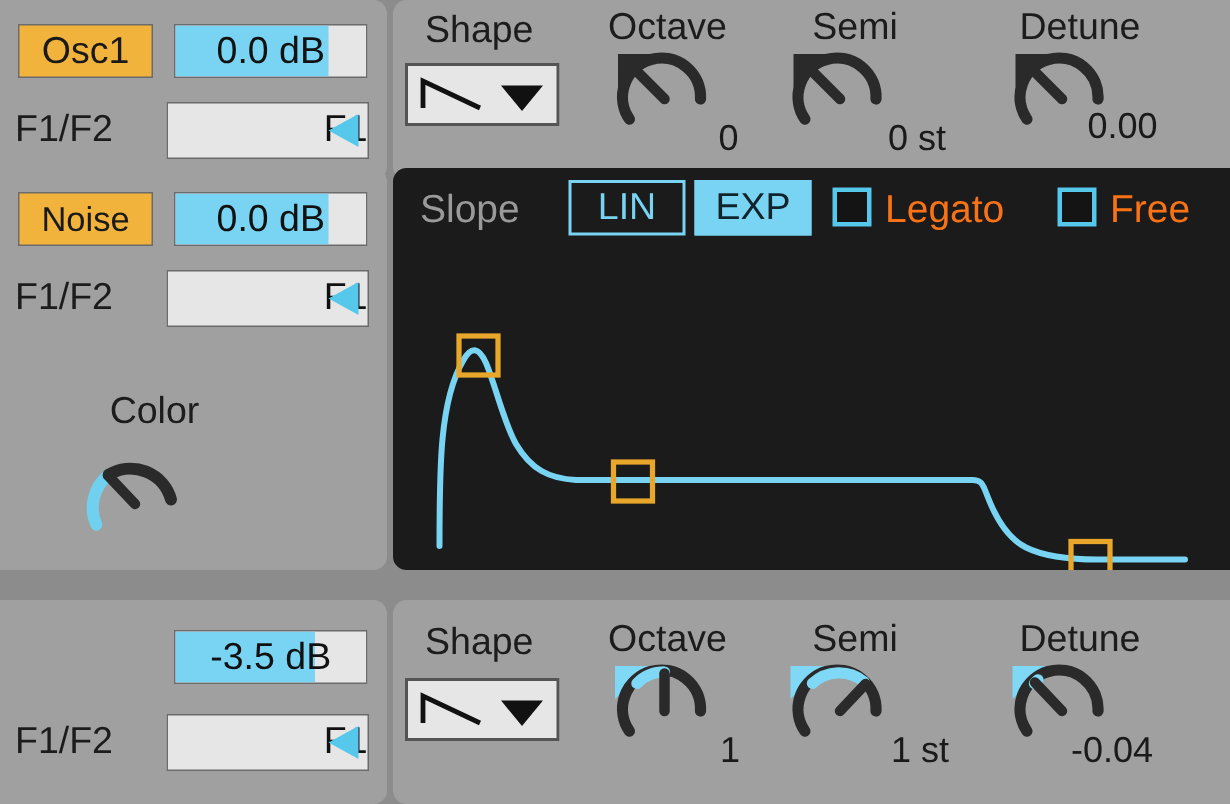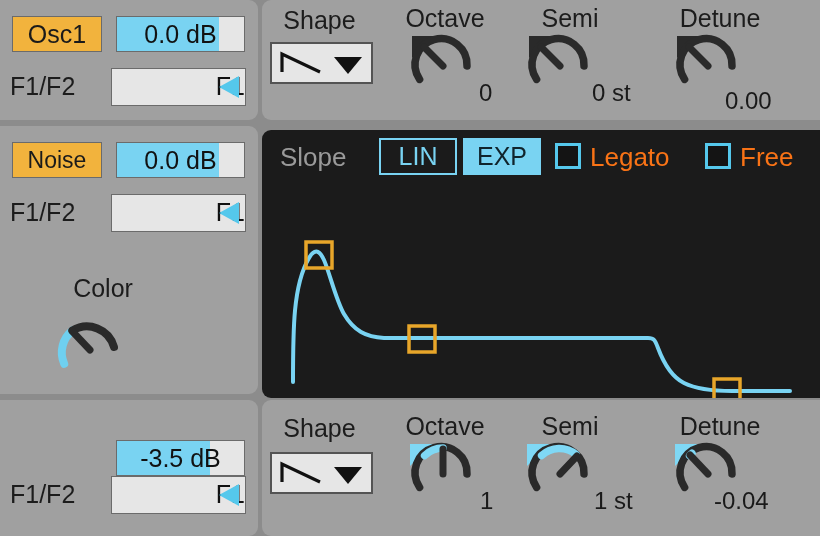--- a/index.html
+++ b/index.html
@@ -13,22 +13,22 @@
   .root{position:absolute;inset:0;}
 
   
   .panel{
     position:absolute;
     background:#a0a0a0;
     border-radius:9px;
   }
   #osc1-panel{left:0;top:0;width:258px;height:120px;border-radius:0 9px 9px 0;}
   #osc1-ctrl-panel{left:262px;top:0;width:558px;height:120px;border-radius:9px 0 0 9px;}
-  #noise-panel{left:0;top:126px;width:258px;height:268px;border-radius:0 9px 9px 0;}
-  #env-panel{left:262px;top:130px;width:558px;height:268px;background:#1b1b1b;border-radius:9px 0 0 9px;}
+  #noise-panel{left:0;top:112px;width:258px;height:268px;border-radius:0 9px 9px 0;}
+  #env-panel{left:262px;top:112px;width:558px;height:268px;background:#1b1b1b;border-radius:9px 0 0 9px;}
   #osc2-panel{left:0;top:400px;width:258px;height:136px;border-radius:0 9px 9px 0;}
   #osc2-ctrl-panel{left:262px;top:400px;width:558px;height:136px;border-radius:9px 0 0 9px;}
 
   
   .osc-chip{
     position:absolute;
     background:#f2b33d;
     border:1px solid #6b6b6b;
     color:#1a1a1a;
     font-size:25px;
@@ -172,21 +172,21 @@
     <div class="knob-val" style="left:330px;top:80px;">0 st</div>
 
     <div class="ctl-title" style="left:378px;top:4px;width:160px;">Detune</div>
     <div class="knob" style="left:410px;top:30px;width:78px;height:72px;">
       <svg width="78" height="72" viewBox="0 0 78 72">
         <polygon points="5,6 28,6 5,28" fill="#2a2a2a"></polygon>
         <path d="M12.6 49.4 A26 26 0 1 1 60 36" stroke="#2a2a2a" stroke-width="7.5" fill="none" stroke-linecap="round"></path>
         <line x1="36" y1="36" x2="17" y2="17" stroke="#2a2a2a" stroke-width="7" stroke-linecap="round"></line>
       </svg>
     </div>
-    <div class="knob-val" style="left:463px;top:88px;">0.00</div>
+    <div class="knob-val" style="left:463px;top:72px;">0.00</div>
   </div>
 
   <div class="panel" id="noise-panel">
     <div class="osc-chip" style="left:12px;top:16px;width:90px;height:36px;font-size:23px;">Noise</div>
 
     <div class="db-slider" style="left:116px;top:16px;width:129px;height:36px;">
       <div class="db-fill" style="width:80%"></div>
       <div class="db-text">0.0 dB</div>
     </div>
 
@@ -234,21 +234,21 @@
                  L528 211" stroke="#79d3f2" stroke-width="4" fill="none" stroke-linecap="round" stroke-linejoin="round"></path>
         <rect x="44" y="62" width="26" height="26" fill="none" stroke="#e8a62a" stroke-width="3.5"></rect>
         <rect x="147" y="146" width="26" height="26" fill="none" stroke="#e8a62a" stroke-width="3.5"></rect>
         <rect x="452" y="199" width="26" height="26" fill="none" stroke="#e8a62a" stroke-width="3.5"></rect>
       </svg>
     </div>
   </div>
 
   <div class="panel" id="osc2-panel">
 
-    <div class="db-slider" style="left:116px;top:40px;width:129px;height:36px;">
+    <div class="db-slider" style="left:116px;top:20px;width:129px;height:36px;">
       <div class="db-fill" style="width:73%"></div>
       <div class="db-text">-3.5 dB</div>
     </div>
 
     <div class="f-label" style="left:10px;top:79px;">F1/F2</div>
 
     <div class="f-drop" style="left:111px;top:76px;width:135px;height:38px;">
       <div class="f-val">F1</div>
       <div class="f-tri"></div>
     </div>

